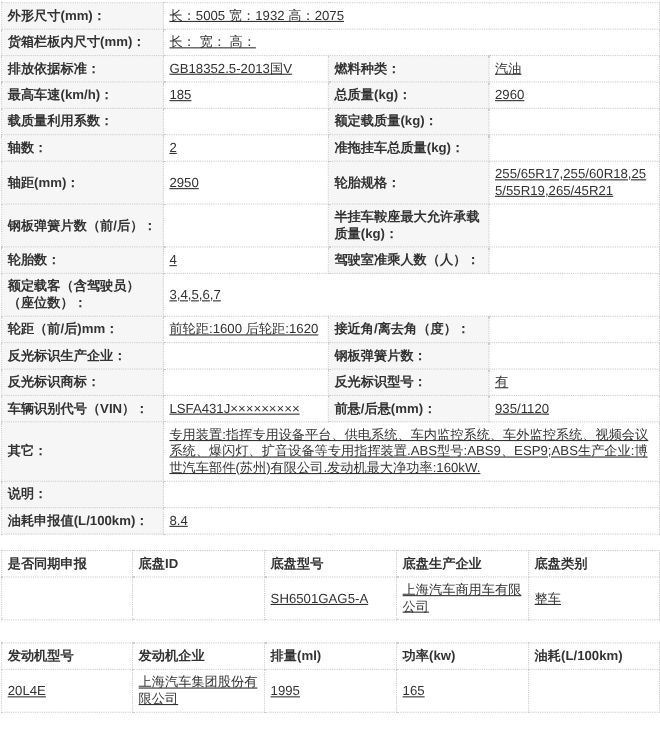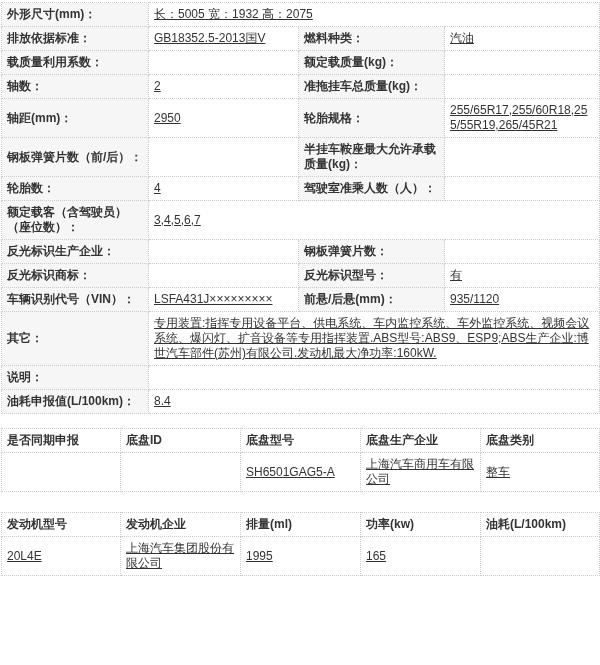--- a/index.html
+++ b/index.html
@@ -40,24 +40,34 @@
       <col style="width:150px">
       <col style="width:146px">
       <col style="width:155px">
     </colgroup>
   <tbody>
     <tr>
       <td class="lbl">外形尺寸(mm)：</td>
       <td class="val" colspan="3">长：5005 宽：1932 高：2075</td>
     </tr>
     <tr>
+      <td class="lbl">货箱栏板内尺寸(mm)：</td>
+      <td class="val" colspan="3">长： 宽： 高：</td>
+    </tr>
+    <tr>
       <td class="lbl">排放依据标准：</td>
       <td class="val">GB18352.5-2013国V</td>
       <td class="lbl">燃料种类：</td>
       <td class="val">汽油</td>
+    </tr>
+    <tr>
+      <td class="lbl">最高车速(km/h)：</td>
+      <td class="val">185</td>
+      <td class="lbl">总质量(kg)：</td>
+      <td class="val">2960</td>
     </tr>
     <tr>
       <td class="lbl">载质量利用系数：</td>
       <td class="val"></td>
       <td class="lbl">额定载质量(kg)：</td>
       <td class="val"></td>
     </tr>
     <tr>
       <td class="lbl">轴数：</td>
       <td class="val">2</td>
@@ -78,20 +88,26 @@
     </tr>
     <tr>
       <td class="lbl">轮胎数：</td>
       <td class="val">4</td>
       <td class="lbl">驾驶室准乘人数（人）：</td>
       <td class="val"></td>
     </tr>
     <tr>
       <td class="lbl">额定载客（含驾驶员）（座位数）：</td>
       <td class="val" colspan="3">3,4,5,6,7</td>
+    </tr>
+    <tr>
+      <td class="lbl">轮距（前/后)mm：</td>
+      <td class="val nowrap">前轮距:1600 后轮距:1620</td>
+      <td class="lbl">接近角/离去角（度）：</td>
+      <td class="val"></td>
     </tr>
     <tr>
       <td class="lbl">反光标识生产企业：</td>
       <td class="val"></td>
       <td class="lbl">钢板弹簧片数：</td>
       <td class="val"></td>
     </tr>
     <tr>
       <td class="lbl">反光标识商标：</td>
       <td class="val"></td>

